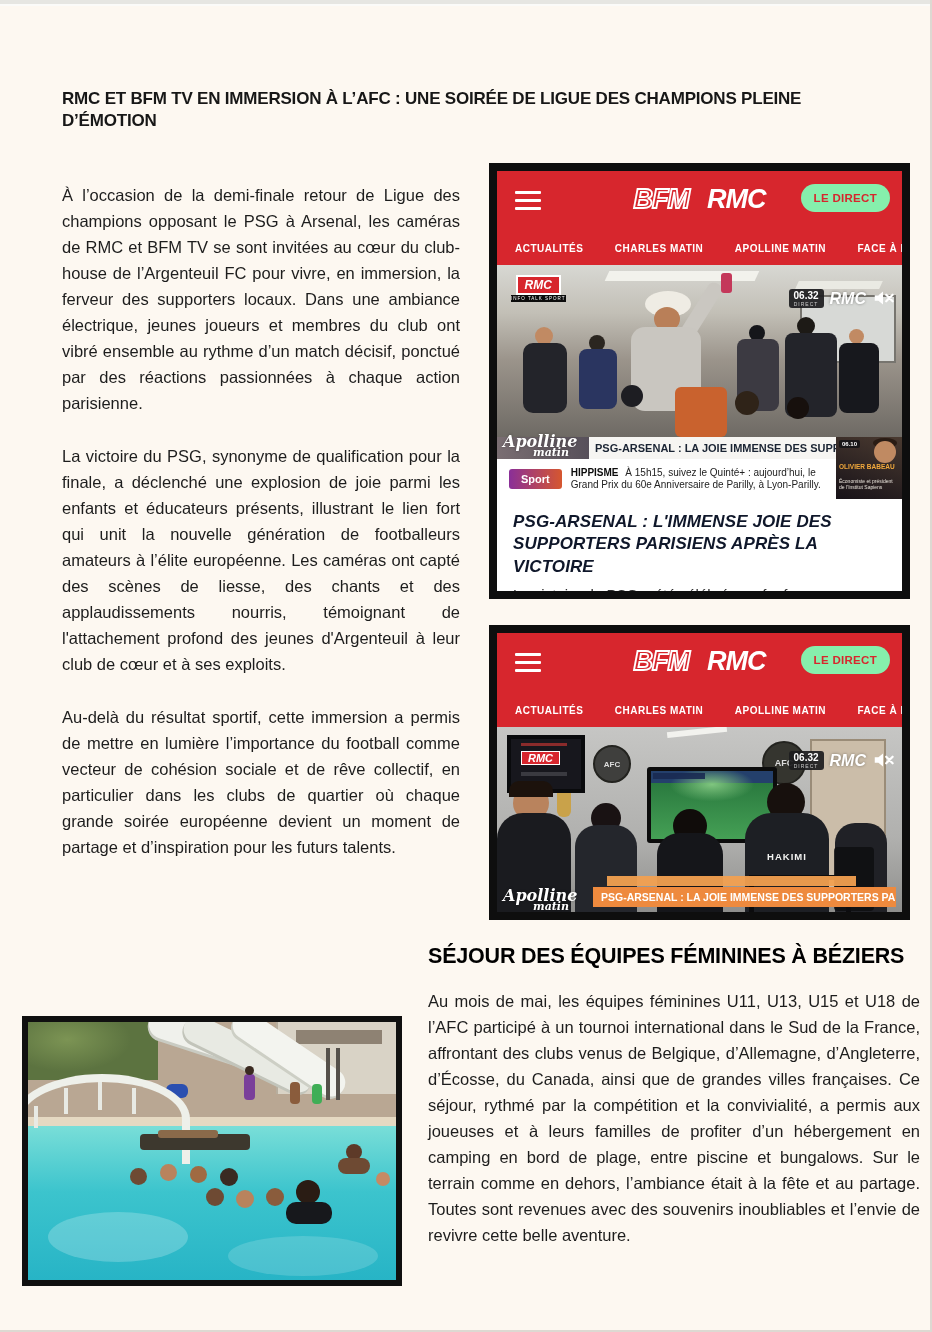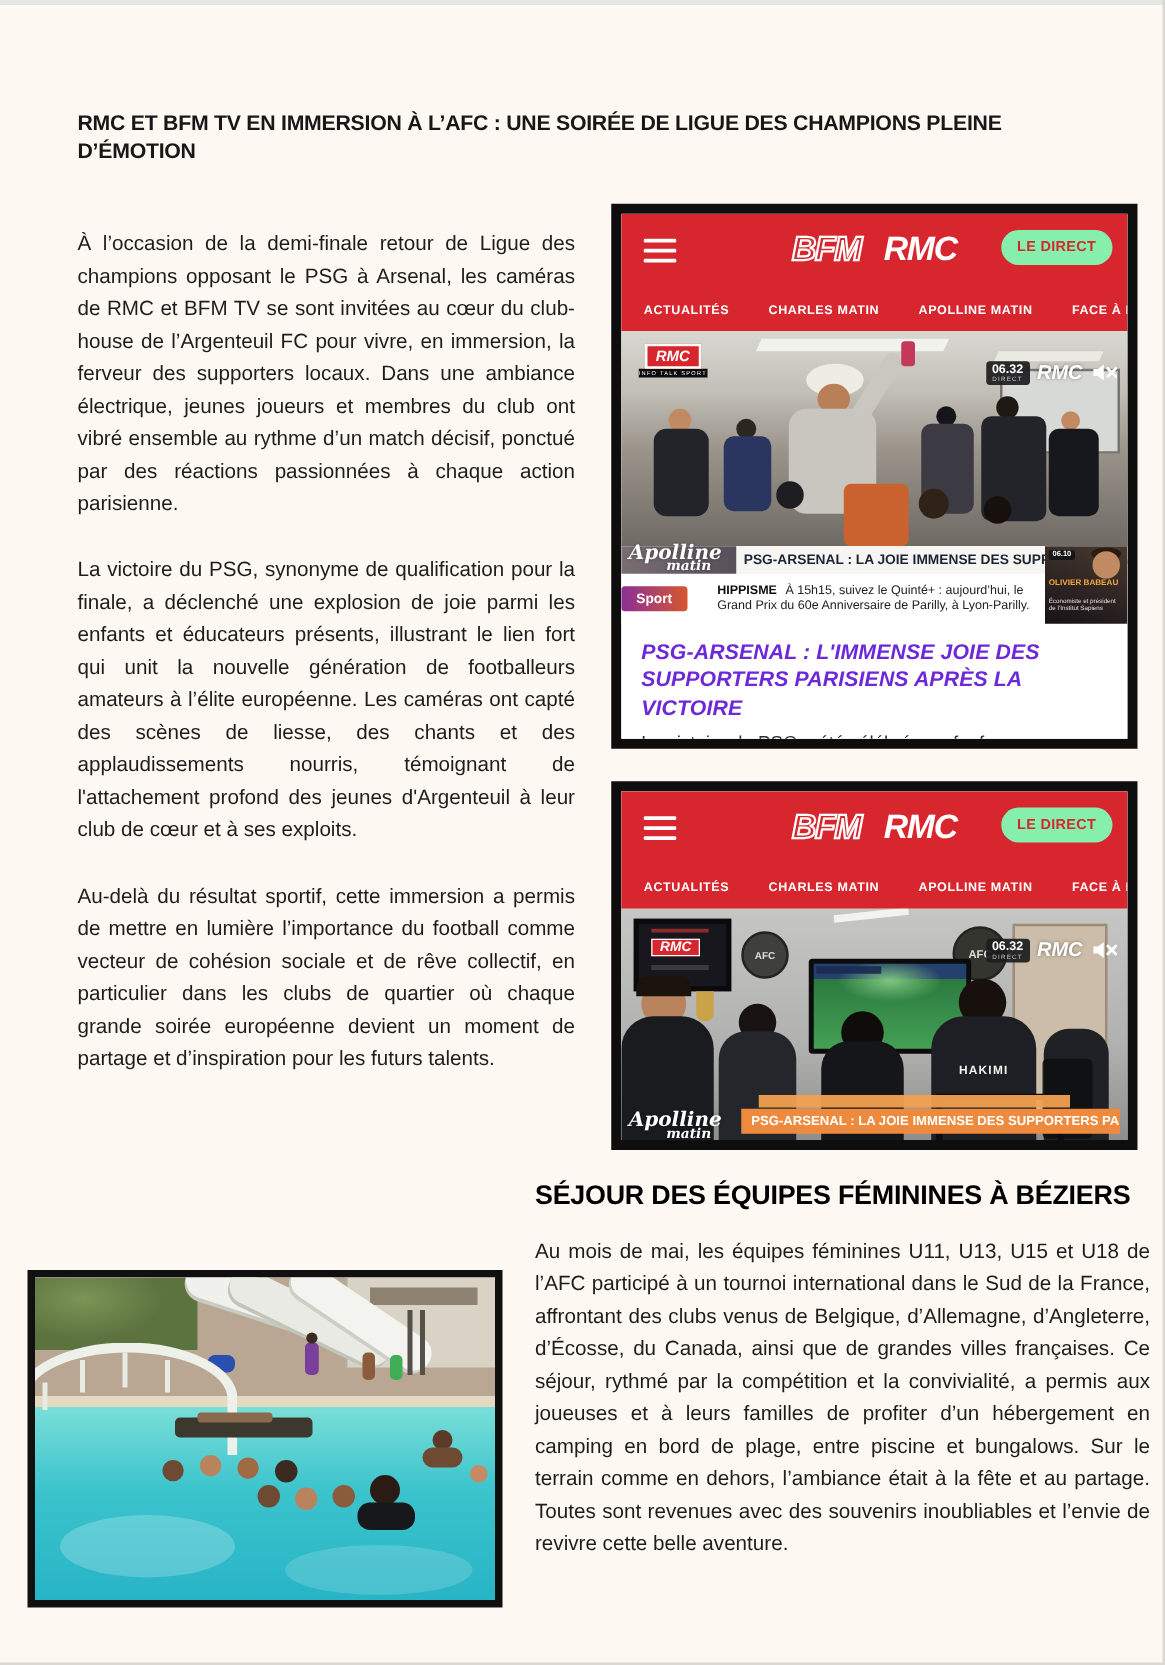--- a/index.html
+++ b/index.html
@@ -59,34 +59,34 @@
   .time-chip .t{font-size:10px;font-weight:800;display:block;}
   .time-chip .d{font-size:5px;letter-spacing:1px;display:block;color:#ccc;}
   .corner-brand{color:#fff;font-weight:900;font-style:italic;font-size:16px;text-shadow:0 0 3px rgba(0,0,0,.4);margin-top:1px;}
   .mute{margin-top:-2px;}
 
   .lower-third{position:relative;height:62px;background:#fff;}
   .lt-row1{display:flex;height:22px;}
   .ap-cell{width:92px;background:linear-gradient(90deg,#7a6e72,#57505a);position:relative;flex:0 0 auto;}
   .ticker-title{flex:1;background:#f6f5f2;color:#1a2433;font-weight:800;font-size:11px;line-height:22px;
     padding:0 6px;white-space:nowrap;overflow:hidden;}
-  .lt-row2{height:40px;display:flex;align-items:center;gap:24px;padding-left:0;padding-right:72px;background:#fff;}
+  .lt-row2{height:40px;display:flex;align-items:center;gap:9px;padding-left:12px;padding-right:72px;background:#fff;}
   .sport-badge{background:linear-gradient(90deg,#8a2f98,#d6572f);color:#fff;font-weight:800;font-size:11px;
     padding:4px 12px;border-radius:3px;flex:0 0 auto;}
   .ticker-text{margin:0;font-size:10px;line-height:12.5px;color:#222;}
   .ticker-text b{color:#0d0d0d;margin-right:4px;}
   .guest{position:absolute;right:0;top:0;width:66px;height:62px;background:linear-gradient(200deg,#4a3a30,#171218);overflow:hidden;}
   .guest .face{position:absolute;right:6px;top:4px;width:22px;height:22px;border-radius:50%;background:#c08a62;}
   .guest .hair{position:absolute;right:5px;top:1px;width:24px;height:10px;border-radius:50%;background:#2a1c14;}
   .guest .gt{position:absolute;left:3px;top:3px;background:rgba(20,20,22,.9);color:#fff;font-size:6px;font-weight:800;padding:1px 3px;border-radius:2px;}
   .guest .gname{position:absolute;left:3px;top:26px;color:#f2a93c;font-size:6.5px;font-weight:800;line-height:7px;}
   .guest .grole{position:absolute;left:3px;top:42px;color:#e8e2da;font-size:5px;line-height:5.5px;width:58px;}
 
   .headline-area{background:#fff;padding:12px 16px 0 16px;}
-  .headline-area h3{margin:0;font-size:17px;font-weight:900;font-style:italic;line-height:1.32;color:#6d28d9;letter-spacing:.1px;}
+  .headline-area h3{margin:0;font-size:17px;font-weight:900;font-style:italic;line-height:1.32;color:#0f172a;letter-spacing:.1px;}
   .clipped{margin-top:7px;height:9px;overflow:hidden;font-size:15px;line-height:20px;color:#2e2e2e;}
 
   .apolline{position:absolute;left:6px;bottom:1px;width:86px;color:#fff;
     font-family:"DejaVu Serif",serif;font-style:italic;font-weight:bold;text-shadow:0 0 3px rgba(0,0,0,.35);line-height:1;}
   .apolline .a1{font-size:16px;display:block;}
   .apolline .a2{font-size:11px;display:block;margin:-3px 0 0 30px;}
 
   .banner-frag{position:absolute;left:110px;right:46px;bottom:26px;height:10px;background:#f2a050;opacity:.95;}
   .orange-banner{position:absolute;left:96px;right:6px;bottom:5px;background:#ee8a3e;color:#fff;
     font-weight:800;font-size:10.5px;line-height:20px;height:20px;padding:0 8px;white-space:nowrap;overflow:hidden;}

